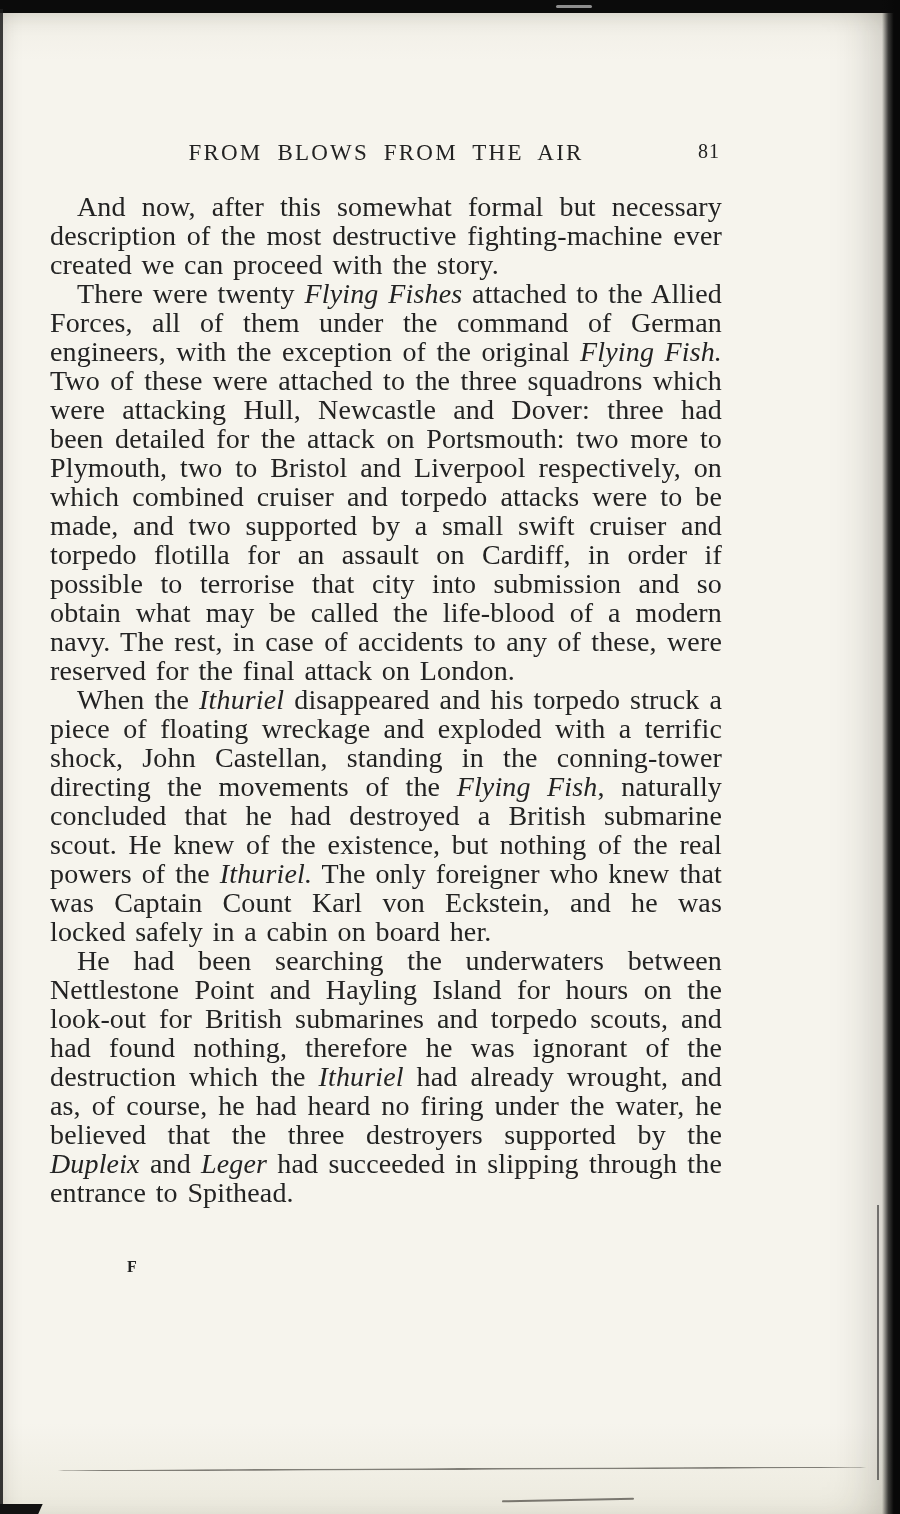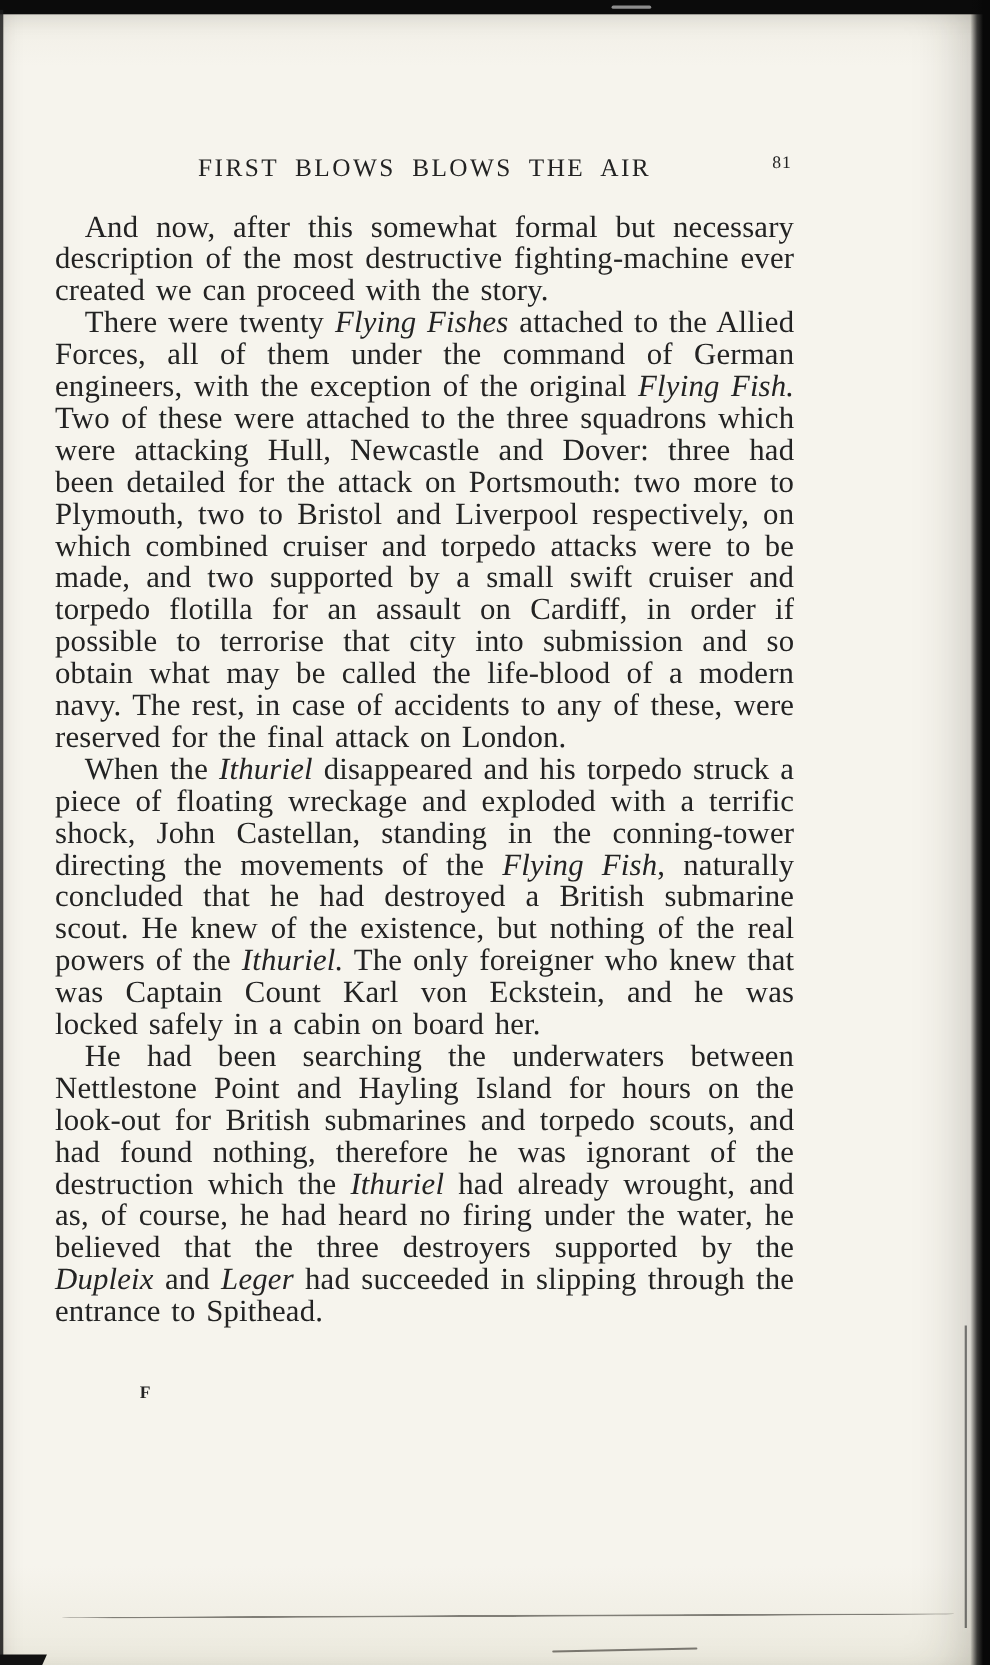--- a/index.html
+++ b/index.html
@@ -67,21 +67,21 @@
   
   .running-head {
     position: absolute; top: 140px; left: 50px; width: 672px; height: 30px;
   }
   .head-title {
     display: block; text-align: center;
     font-size: 23px; letter-spacing: 2.2px; word-spacing: 7px;
   }
   .page-number {
     position: absolute; right: 2px; top: 0;
-    font-size: 16px; letter-spacing: 1px;
+    font-size: 20px; letter-spacing: 1px;
   }
 
   
   .text-block {
     position: absolute; top: 192px; left: 50px; width: 672px;
     font-size: 28px; line-height: 29px;
     text-align: justify;
     word-spacing: 2.5px; letter-spacing: 0.15px;
   }
   .para { margin: 0; text-indent: 27px; }
@@ -99,21 +99,21 @@
 
   <div class="edge-top"></div>
   <div class="edge-left"></div>
   <div class="edge-right"></div>
   <div class="edge-right-inner"></div>
   <div class="streak-1"></div>
   <div class="streak-2"></div>
   <div class="corner-bl"></div>
 
   <header class="running-head">
-    <span class="head-title">FIRST BLOWS BLOWS THE AIR</span>
+    <span class="head-title">FROM BLOWS FROM THE AIR</span>
     <span class="page-number">81</span>
   </header>
 
   <main class="text-block">
       <p class="para"><span>And now, after this somewhat formal but necessary description of the most destructive fighting-machine ever created we can proceed with the story.</span></p>
       <p class="para"><span>There were twenty </span><em>Flying Fishes</em><span> attached to the Allied Forces, all of them under the command of German engineers, with the exception of the original </span><em>Flying Fish.</em><span> Two of these were attached to the three squadrons which were attacking Hull, Newcastle and Dover:  three had been detailed for the attack on Portsmouth:  two more to Plymouth, two to Bristol and Liverpool respectively, on which combined cruiser and torpedo attacks were to be made, and two supported by a small swift cruiser and torpedo flotilla for an assault on Cardiff, in order if possible to terrorise that city into submission and so obtain what may be called the life-blood of a modern navy.  The rest, in case of accidents to any of these, were reserved for the final attack on London.</span></p>
       <p class="para"><span>When the </span><em>Ithuriel</em><span> disappeared and his torpedo struck a piece of floating wreckage and exploded with a terrific shock, John Castellan, standing in the conning-tower directing the movements of the </span><em>Flying Fish</em><span>, naturally concluded that he had destroyed a British submarine scout.  He knew of the existence, but nothing of the real powers of the </span><em>Ithuriel.</em><span>  The only foreigner who knew that was Captain Count Karl von Eckstein, and he was locked safely in a cabin on board her.</span></p>
       <p class="para"><span>He had been searching the underwaters between Nettlestone Point and Hayling Island for hours on the look-out for British submarines and torpedo scouts, and had found nothing, therefore he was ignorant of the destruction which the </span><em>Ithuriel</em><span> had already wrought, and as, of course, he had heard no firing under the water, he believed that the three destroyers supported by the </span><em>Dupleix</em><span> and </span><em>Leger</em><span> had succeeded in slipping through the entrance to Spithead.</span></p>
     </main>
 

